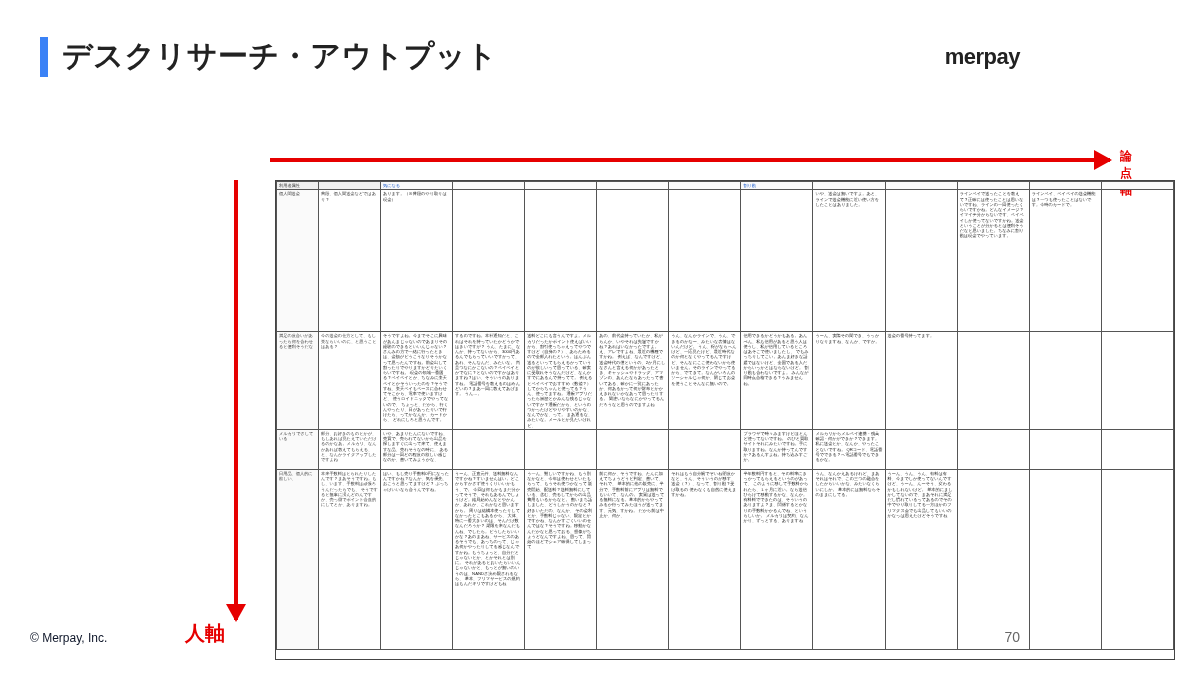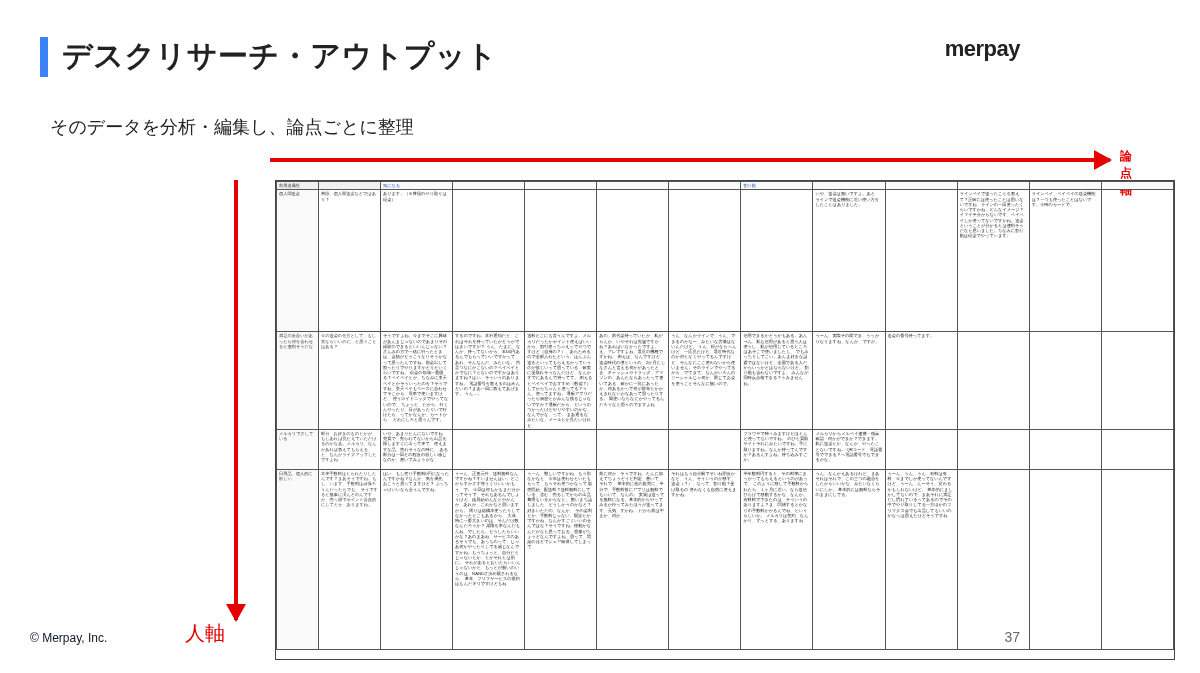--- a/index.html
+++ b/index.html
@@ -3,35 +3,35 @@
 <meta charset="utf-8">
 <style>
   * { box-sizing: border-box; margin: 0; padding: 0; }
   html, body { width: 1200px; height: 673px; font-family: "Hiragino Sans", "Yu Gothic", "Meiryo", sans-serif; background: #fff; color: #222; overflow: hidden; }
   .slide { position: relative; width: 1064px; height: 673px; }
 
   .title-bar { position: absolute; top: 36px; left: 40px; display: flex; align-items: center; }
   .title-accent { width: 8px; height: 40px; background: #3b82f6; margin-right: 14px; }
   .title-text { font-size: 30px; font-weight: 600; letter-spacing: 0.5px; }
 
-  .brand { position: absolute; top: 36px; right: 44px; font-size: 22px; font-weight: 700; letter-spacing: -0.5px; color: #222; }
+  .brand { position: absolute; top: 44px; right: 44px; font-size: 22px; font-weight: 700; letter-spacing: -0.5px; color: #222; }
 
   .subtitle { position: absolute; top: 115px; left: 50px; font-size: 18px; font-weight: 400; }
 
   .copyright { position: absolute; left: 30px; bottom: 28px; font-size: 12px; color: #0f172a; }
   .page-num { position: absolute; right: 44px; bottom: 28px; font-size: 14px; color: #666; }
 
   
   .arrow-h { position: absolute; top: 158px; left: 270px; width: 840px; height: 4px; background: #e60000; }
   .arrow-h::after { content:""; position:absolute; right:-2px; top:-8px; width:0;height:0; border-left:18px solid #e60000; border-top:10px solid transparent; border-bottom:10px solid transparent; }
   .arrow-h-label { position: absolute; top: 148px; left: 1120px; font-size: 12px; font-weight: 700; color: #e60000; }
 
   .arrow-v { position: absolute; top: 180px; left: 234px; width: 4px; height: 440px; background: #e60000; }
   .arrow-v::after { content:""; position:absolute; bottom:-2px; left:-8px; width:0;height:0; border-top:18px solid #e60000; border-left:10px solid transparent; border-right:10px solid transparent; }
-  .arrow-v-label { position: absolute; left: 185px; top: 620px; font-size: 20px; font-weight: 400; color: #e60000; }
+  .arrow-v-label { position: absolute; left: 185px; top: 620px; font-size: 20px; font-weight: 700; color: #e60000; }
 
   
   .matrix-wrap { position: absolute; top: 180px; left: 275px; width: 900px; height: 480px; overflow: hidden; border:1px solid #444; }
   table.matrix { border-collapse: collapse; table-layout: fixed; width: 100%; font-size: 4.2px; line-height: 1.25; color: #222; }
   table.matrix th, table.matrix td { border: 0.5px solid #555; vertical-align: top; padding: 1px 2px; word-break: break-all; }
   table.matrix thead th { font-weight: 500; background:#fafafa; color:#1155cc; text-align:left; }
   table.matrix thead th.section { background:#f0f0f0; color:#333; }
   table.matrix td.rowhead { font-weight:500; background:#fafafa; width:42px; color:#333; }
   table.matrix td.rowhead2 { width:62px; color:#333; }
   table.matrix tbody tr { }
@@ -45,21 +45,20 @@
 
 <div class="slide">
 
   <div class="title-bar">
     <div class="title-accent"></div>
     <div class="title-text">デスクリサーチ・アウトプット</div>
   </div>
 
   <div class="brand">merpay</div>
 
-  <div class="subtitle">そのデータを分析・編集し、論点ごとに整理</div>
 
   <div class="arrow-h"></div>
   <div class="arrow-h-label">論点軸</div>
 
   <div class="arrow-v"></div>
   <div class="arrow-v-label">人軸</div>
 
   <div class="matrix-wrap">
     <table class="matrix">
       <colgroup>
@@ -221,15 +220,15 @@
 基本的にましかしてないので、まあそれに満足だし慣れているってあるのでその中でやり取りしてる一方ほかのフリマクス会でも出品してもいいのかなっは思えたけどそうですね</td>
             <td></td>
             <td></td>
             <td></td>
           </tr>
         </tbody>
     </table>
   </div>
 
   <div class="copyright">© Merpay, Inc.</div>
-  <div class="page-num">37</div>
+  <div class="page-num">70</div>
 
 </div>
 
 </body></html>

